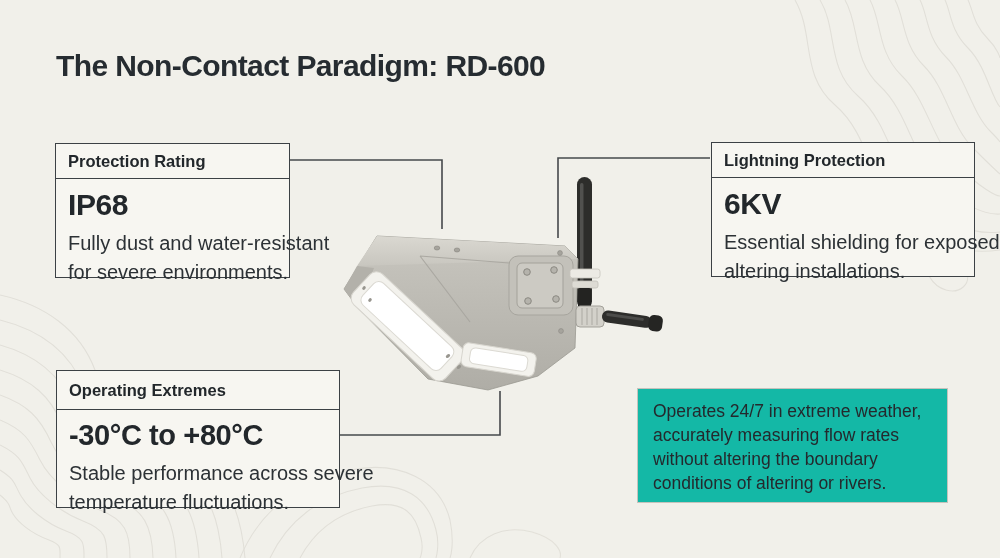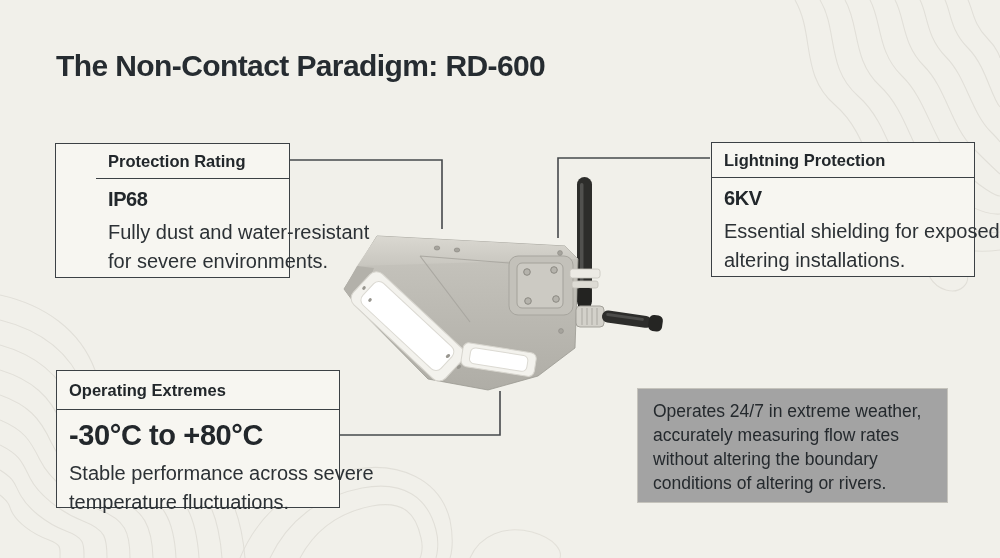--- a/index.html
+++ b/index.html
@@ -24,33 +24,33 @@
   }
   .callout .hd{
     box-sizing:border-box;height:35px;padding:0 12px;
     border-bottom:1.5px solid #3c4145;
     display:flex;align-items:center;
     font-size:16.5px;font-weight:700;color:#22272b;
   }
   .callout .hd.tall{height:39px;}
   .callout .bd{padding:7px 12px 10px;}
   .callout .value{
-    font-size:20px;font-weight:700;letter-spacing:-0.4px;
+    font-size:30px;font-weight:700;letter-spacing:-0.4px;
     color:#22272b;margin:2px 0 7px;white-space:nowrap;
   }
   .callout .value.mid{font-size:29px;}
   .callout .desc div{
     font-size:20px;line-height:1.43;color:#2c3135;white-space:nowrap;
   }
-  .c1{left:55px;top:143px;width:235px;height:135px;padding-left:40px;}
+  .c1{left:55px;top:143px;width:235px;height:135px;}
   .c2{left:711px;top:142px;width:264px;height:135px;}
   .c3{left:56px;top:370px;width:284px;height:138px;}
   .note{
     position:absolute;left:637px;top:388px;width:311px;height:115px;
-    box-sizing:border-box;background:#a3a3a3;border:1px solid #c5c3bc;
+    box-sizing:border-box;background:#14b8a6;border:1px solid #c5c3bc;
     padding:10px 15px;
   }
   .note div{
     font-size:17.5px;line-height:1.38;color:#24292d;white-space:nowrap;
   }
 </style>
 </head>
 <body>
 
 <div class="stage">

